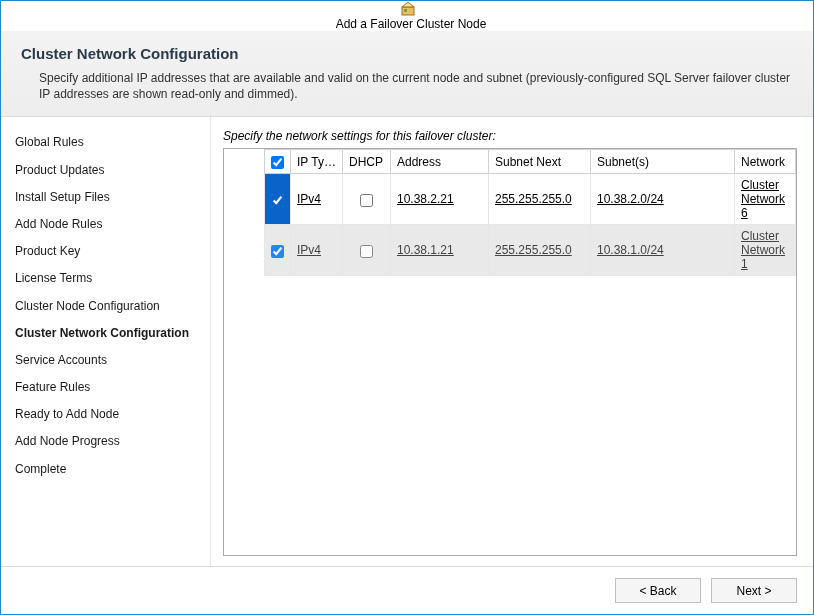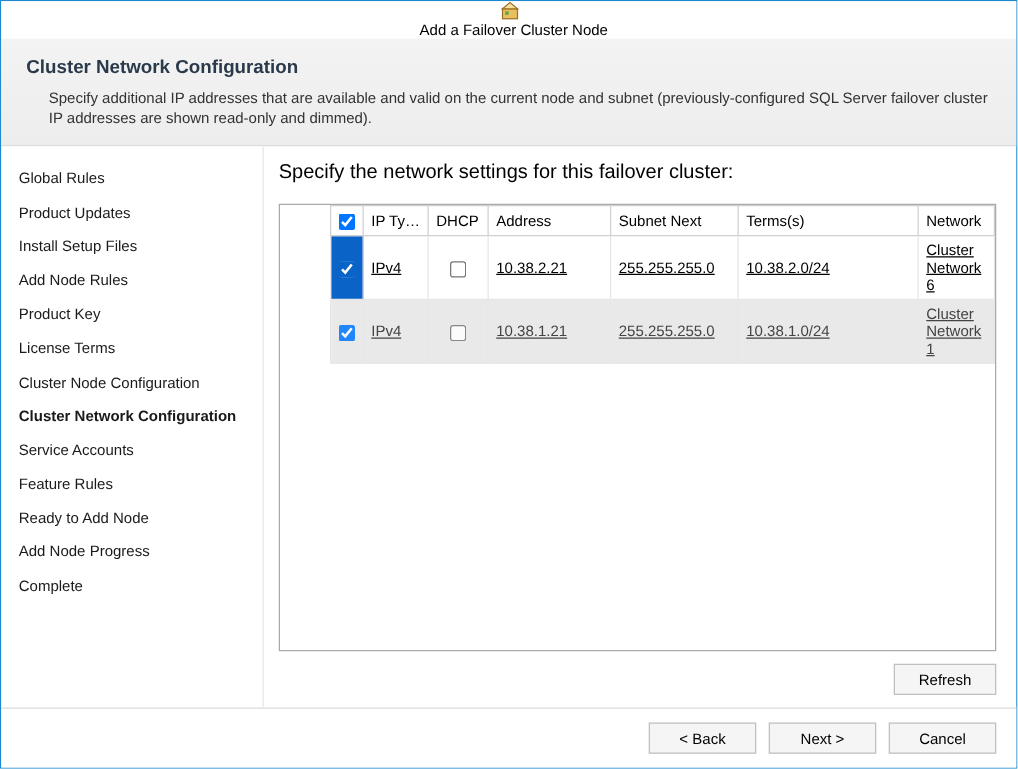--- a/index.html
+++ b/index.html
@@ -11,21 +11,21 @@
     .winbtns { display: flex; height: 100%; }
     .winbtn { width: 46px; display: flex; align-items: center; justify-content: center; }
     .header { background: linear-gradient(#f3f3f3,#ededed); padding: 14px 20px 14px 20px; border-bottom: 1px solid #dcdcdc; }
     .header h1 { font-size: 15px; font-weight: 600; color: #2b3a4a; margin-bottom: 8px; }
     .header p { font-size: 12px; color: #333; line-height: 1.35; padding-left: 18px; }
     .body { flex: 1; display: flex; overflow: hidden; }
     .sidebar { width: 210px; padding: 12px 8px 0 14px; border-right: 1px solid #e6e6e6; background:#fff; }
     .sidebar .step { font-size: 12px; color: #1a1a1a; padding: 4px 0; line-height: 1.6; white-space: nowrap; }
     .sidebar .step.active { font-weight: 700; }
     .main { flex: 1; display: flex; flex-direction: column; padding: 12px 16px 10px 12px; }
-    .main .instruct { font-size: 16px; margin-bottom: 16px; }
+    .main .instruct { font-size: 12px; margin-bottom: 5px; font-style: italic; }
     .grid-wrap { border: 1px solid #aaa; background: #fff; flex: 1; overflow: hidden; padding-left: 40px; }
     table { border-collapse: collapse; width: 100%; table-layout: fixed; }
     thead th { background: #fff; font-weight: 400; text-align: left; padding: 4px 6px; border: 1px solid #d0d0d0; font-size: 12px; height: 24px; }
     tbody td { padding: 4px 6px; border: 1px solid #e6e6e6; font-size: 12px; height: 24px; text-decoration: underline; }
     .chkhdr { width: 26px; text-align: center; }
     .col-iptype { width: 52px; }
     .col-dhcp { width: 48px; text-align: center; }
     .col-addr { width: 98px; }
     .col-mask { width: 102px; }
     .col-subnet { width: 144px; }
@@ -109,21 +109,21 @@
               <col class="col-subnet">
               <col class="col-net">
           </colgroup>
           <thead>
             <tr>
               <th class="chkhdr ck-cell"><input type="checkbox" class="ck" checked="" style=""></th>
               <th>IP Ty…</th>
               <th>DHCP</th>
               <th>Address</th>
               <th>Subnet Next</th>
-              <th>Terms(s)</th>
+              <th>Subnet(s)</th>
               <th>Network</th>
             </tr>
           </thead>
           <tbody id="grid-body">
               <tr>
                 <td class="ck-cell" style="background: rgb(10, 100, 200);"><input type="checkbox" class="ck ck-blue" checked="" style=""></td>
                 <td>IPv4</td>
                 <td class="ck-cell"><input type="checkbox" class="ck" style=""></td>
                 <td>10.38.2.21</td>
                 <td>255.255.255.0</td>
@@ -136,24 +136,20 @@
                 <td class="ck-cell"><input type="checkbox" class="ck" style=""></td>
                 <td>10.38.1.21</td>
                 <td>255.255.255.0</td>
                 <td>10.38.1.0/24</td>
                 <td>Cluster Network 1</td>
               </tr>
             </tbody>
         </table>
       </div>
 
-      <div class="refresh-row">
-        <button class="btn">Refresh</button>
-      </div>
     </div>
   </div>
 
   <div class="footer">
     <button class="btn">&lt; Back</button>
     <button class="btn">Next &gt;</button>
-    <button class="btn">Cancel</button>
   </div>
 </div>
 
 </body></html>

